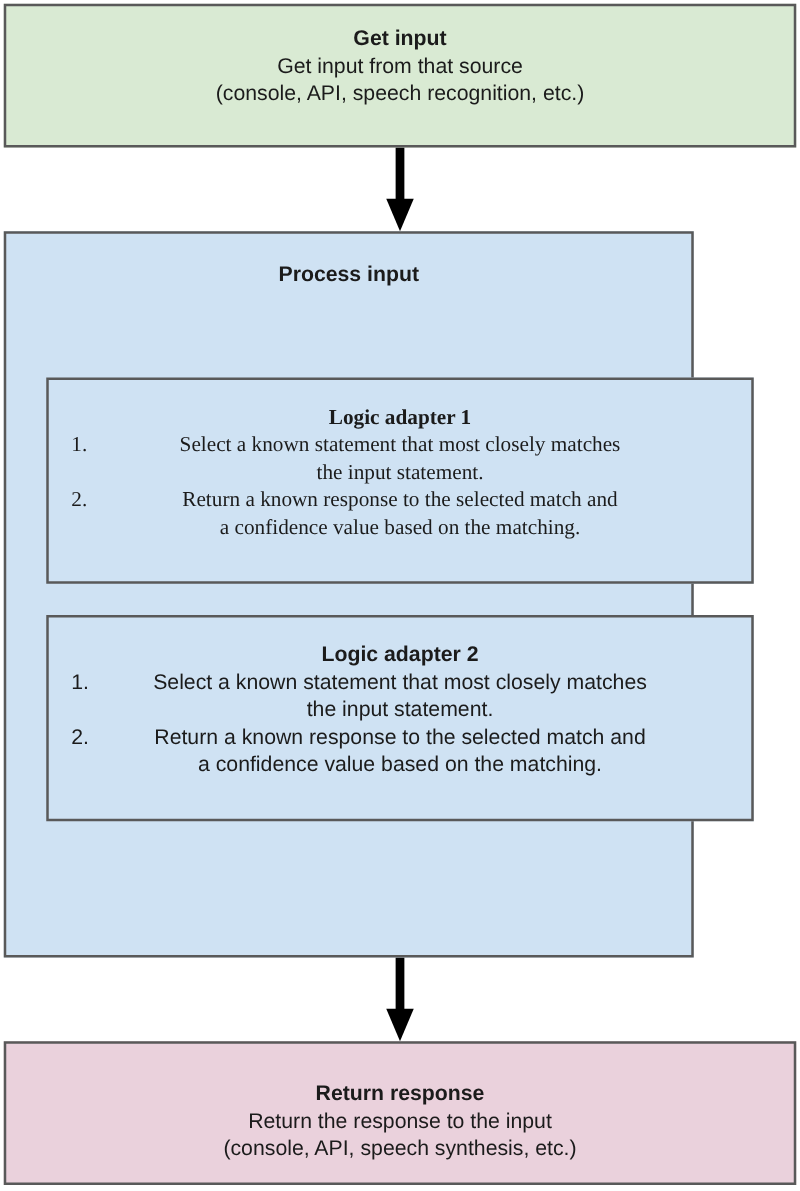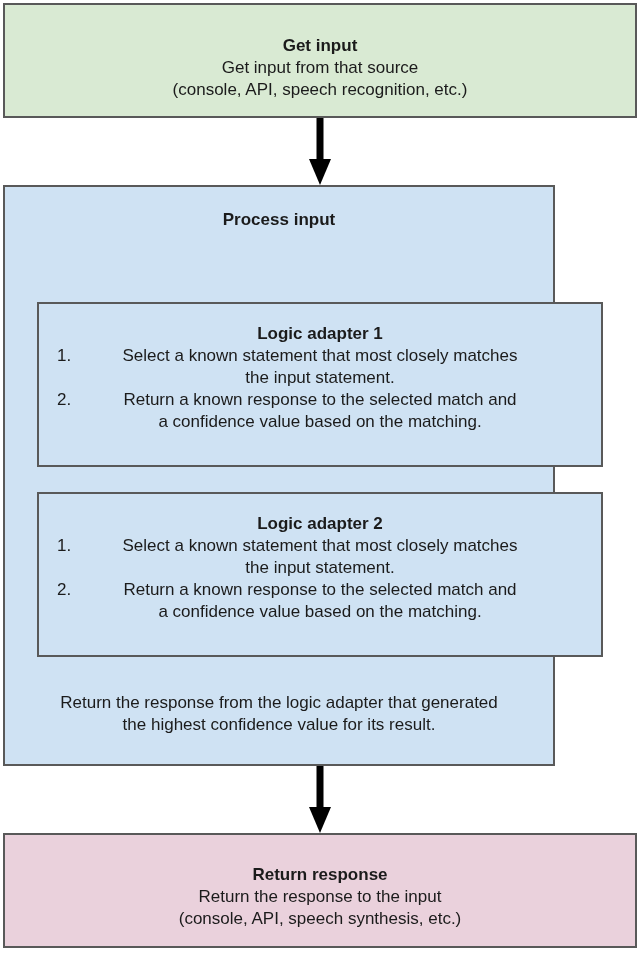--- a/index.html
+++ b/index.html
@@ -17,21 +17,21 @@
   .box {
     position: absolute;
     box-sizing: border-box;
     border: 2px solid #595959;
     text-align: center;
   }
   .box-green {
     left: 3px; top: 3px;
     width: 634px; height: 115px;
     background: #d9ead3;
-    padding-top: 30px;
+    padding-top: 15px;
   }
   .box-blue {
     left: 3px; top: 185px;
     width: 552px; height: 581px;
     background: #cfe2f3;
     padding-top: 22px;
   }
   .box-pink {
     left: 3px; top: 833px;
     width: 634px; height: 115px;
@@ -41,21 +41,21 @@
   .adapter {
     position: absolute;
     left: 32px;
     width: 566px; height: 165px;
     box-sizing: border-box;
     border: 2px solid #595959;
     background: #cfe2f3;
     padding-top: 19px;
     text-align: center;
   }
-  .adapter-1 { top: 115px; }
+  .adapter-1 { top: 115px; font-family: Liberation Serif, serif; }
   .adapter-2 { top: 305px; }
   .title { font-weight: bold; white-space: nowrap; }
   .line  { white-space: nowrap; }
   .step  { position: relative; }
   .step-num {
     position: absolute;
     left: 18px; top: 0;
     white-space: nowrap;
   }
   .closing {
@@ -112,24 +112,20 @@
         <div class="line">Select a known statement that most closely matches</div>
         <div class="line">the input statement.</div>
       </div>
       <div class="step">
         <span class="step-num">2.</span>
         <div class="line">Return a known response to the selected match and</div>
         <div class="line">a confidence value based on the matching.</div>
       </div>
     </div>
 
-    <div class="closing">
-      <div class="line">Return the response from the logic adapter that generated</div>
-      <div class="line">the highest confidence value for its result.</div>
-    </div>
   </section>
 
   <svg class="arrow arrow-2" viewBox="0 0 24 67" aria-hidden="true">
     <rect x="8.5" y="0" width="7" height="43" fill="#000000"></rect>
     <polygon points="1,41 23,41 12,67" fill="#000000"></polygon>
   </svg>
 
   <section class="box box-pink">
     <div class="title">Return response</div>
     <div class="line">Return the response to the input</div>

